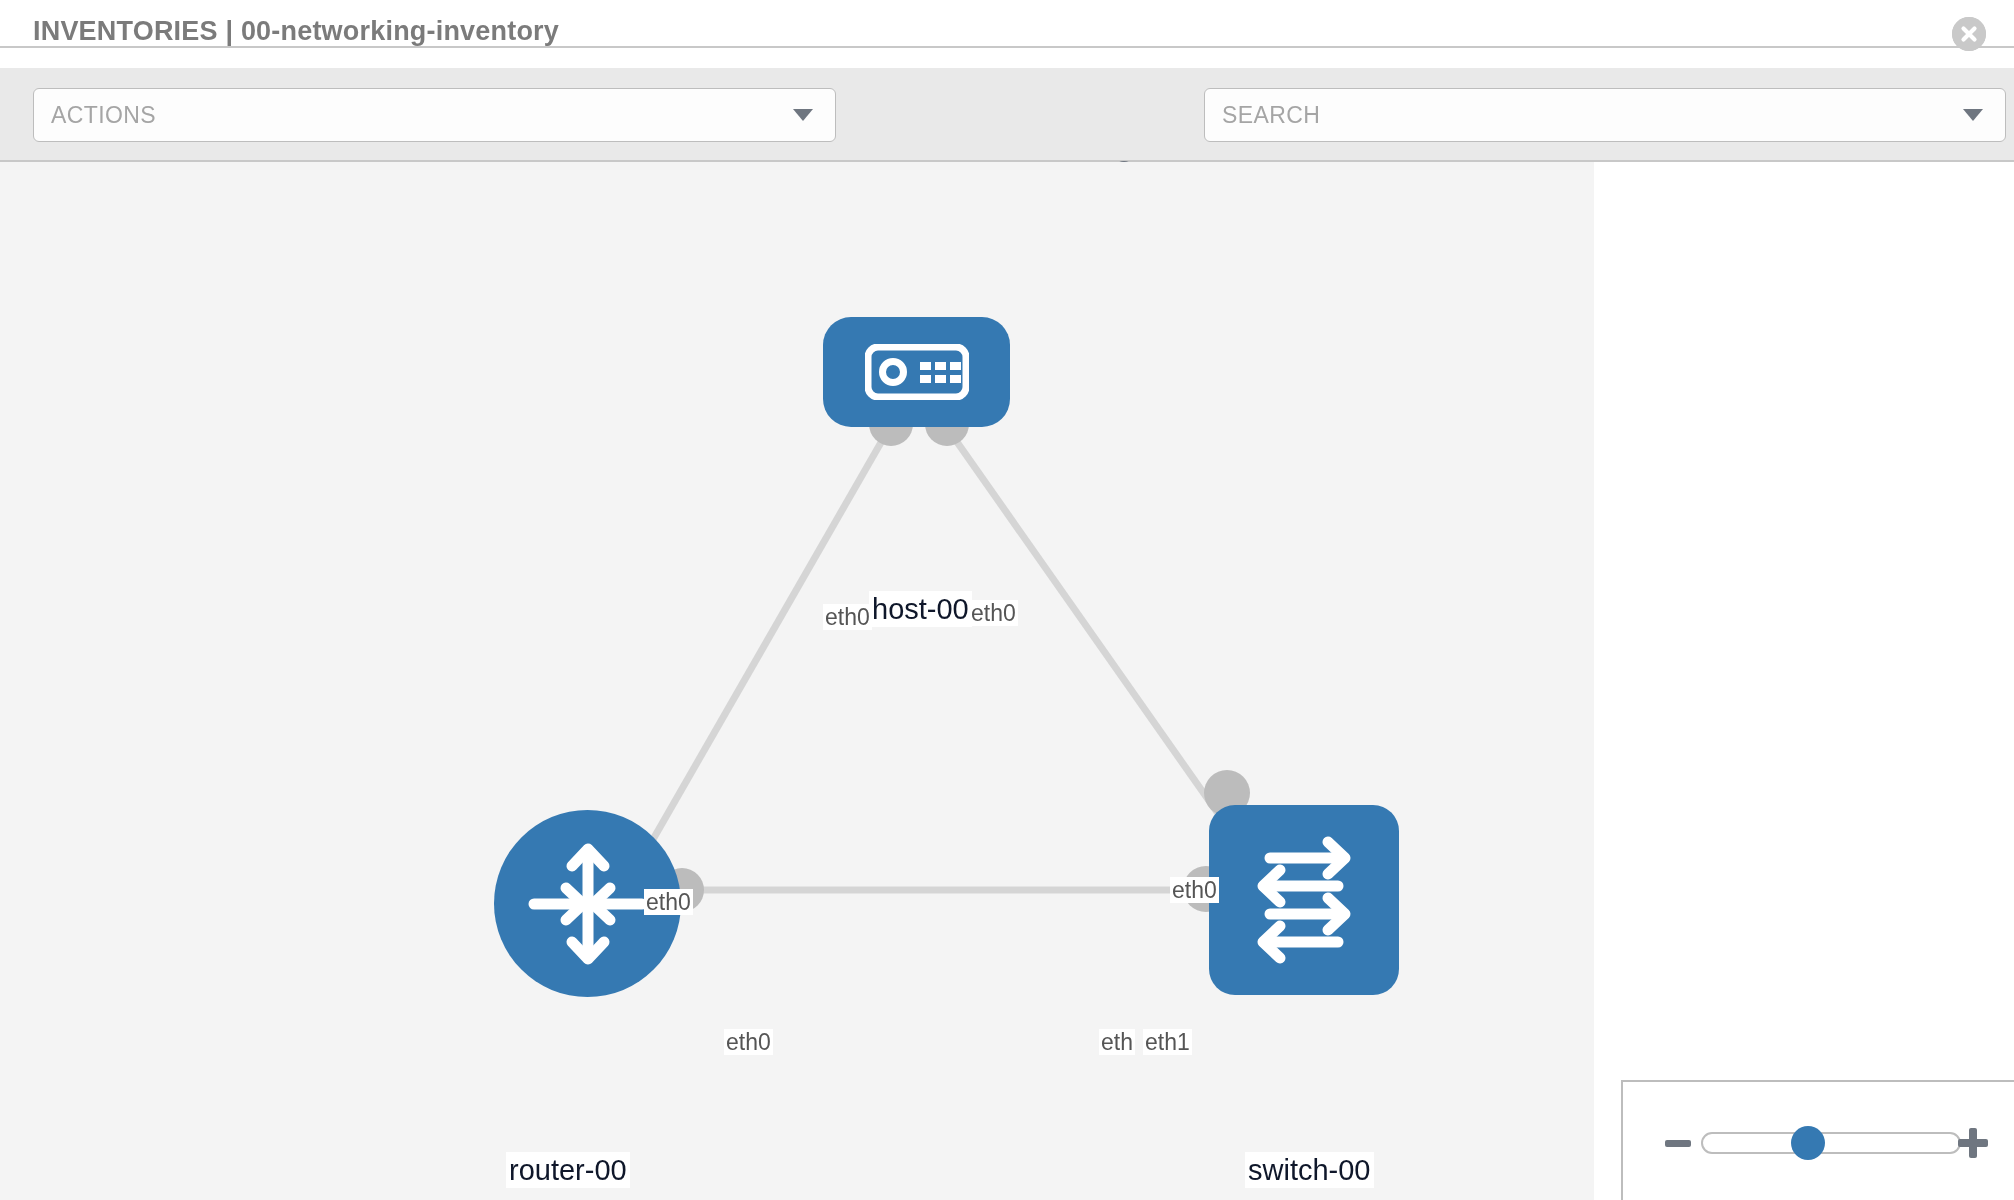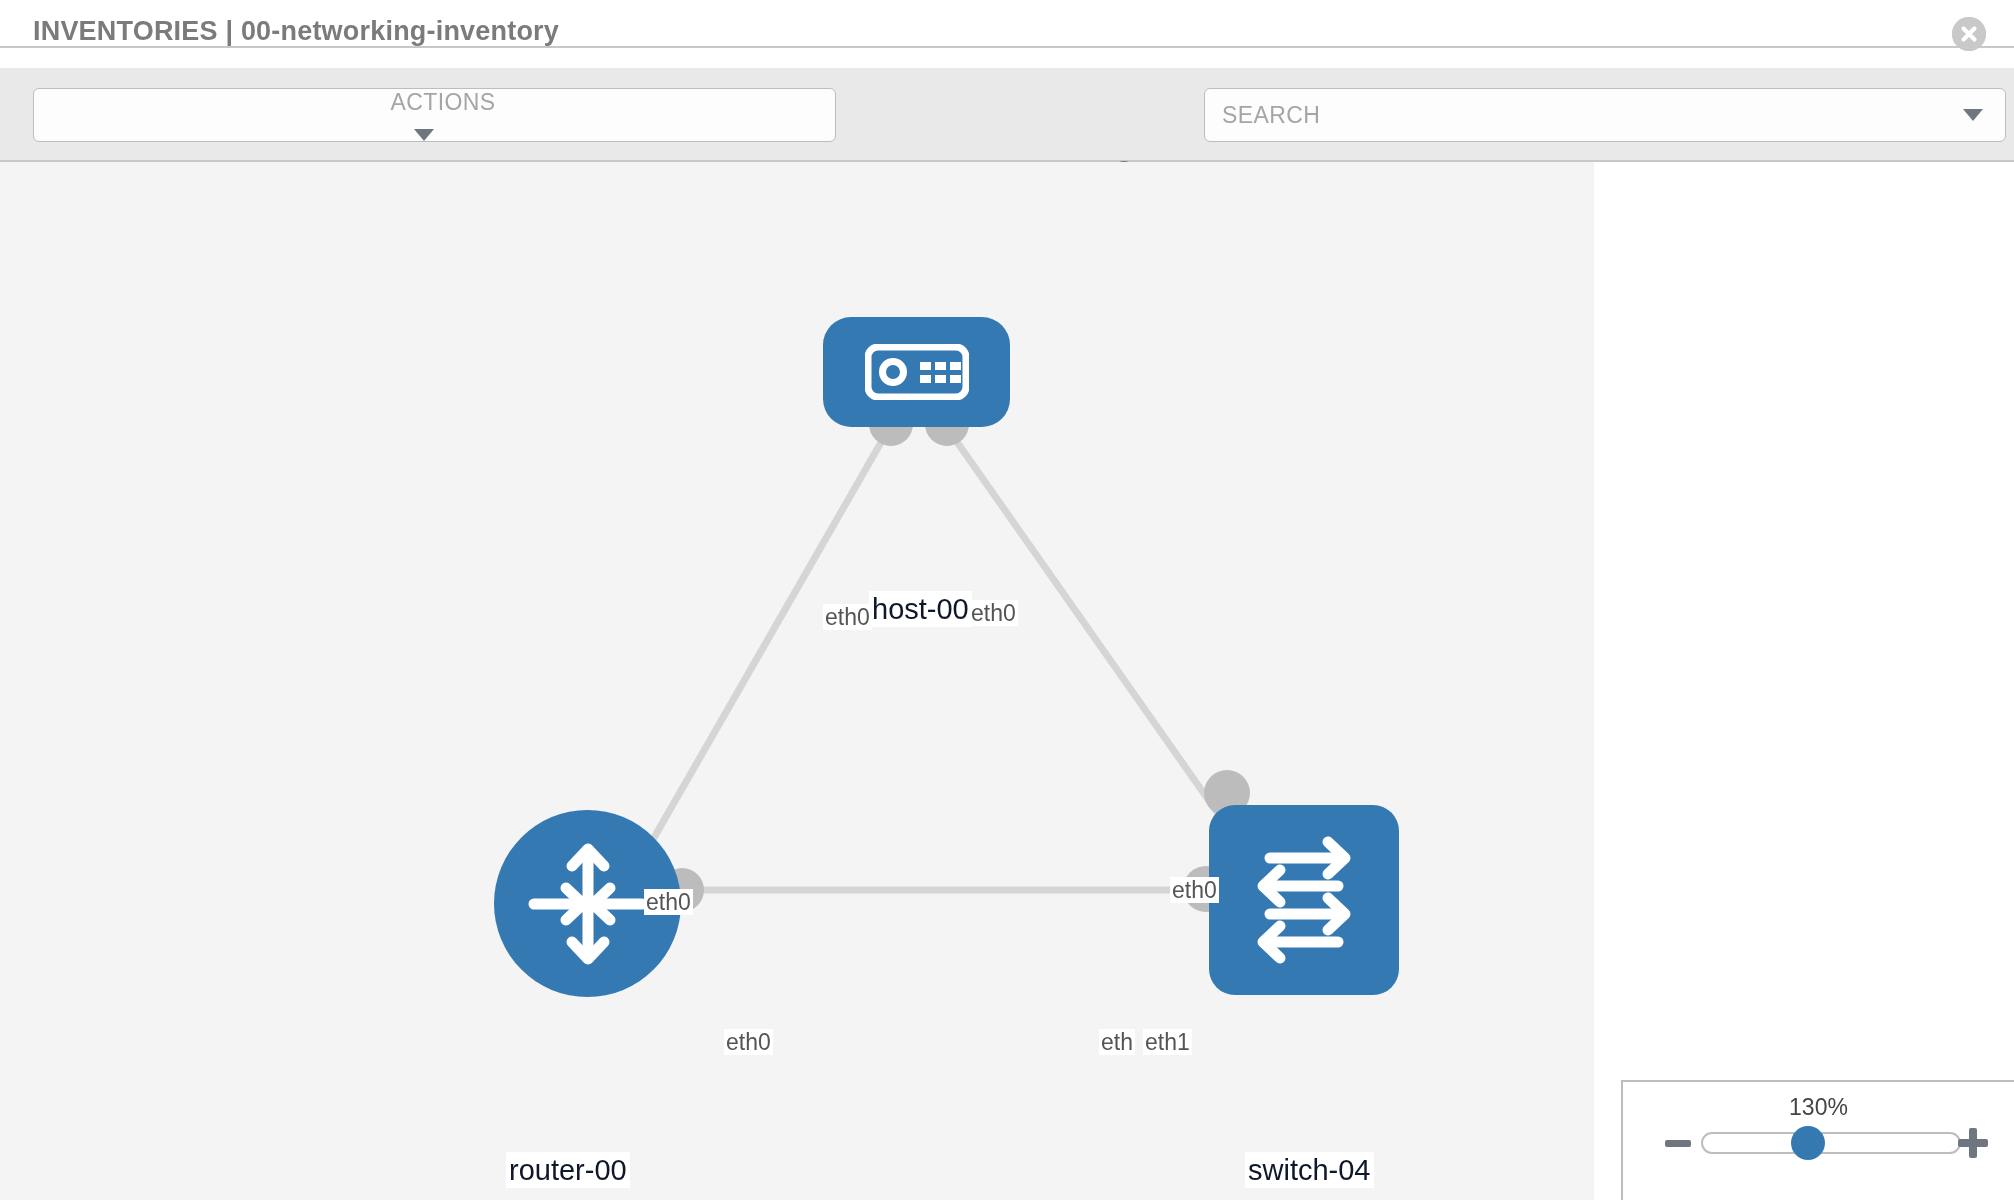--- a/index.html
+++ b/index.html
@@ -53,21 +53,21 @@
     flex: 1;
     white-space: nowrap;
   }
   .caret {
     width: 0; height: 0;
     border-left: 10px solid transparent;
     border-right: 10px solid transparent;
     border-top: 12px solid #6f7680;
     margin-right: 22px;
   }
-  #actions-select { left: 33px; top: 20px; width: 803px; flex-direction: column; }
+  #actions-select { left: 33px; top: 20px; width: 803px; }
   #search-select  { left: 1180px; top: 20px; width: 802px; margin-left: 24px; }
 
   .tool-icon {
     position: absolute; top: 88px;
     width: 46px; height: 46px;
     cursor: pointer;
     color: #6f7680;
   }
   #wrench-btn { left: 1040px; }
   #key-btn    { left: 1108px; }
@@ -266,25 +266,24 @@
     <div class="edge-label" style="left:823px; top:442px;">eth0</div>
     <div class="edge-label" style="left:969px; top:438px;">eth0</div>
     <div class="edge-label" style="left:644px; top:727px;">eth0</div>
     <div class="edge-label" style="left:1170px; top:715px;">eth0</div>
     <div class="edge-label" style="left:724px; top:867px;">eth0</div>
     <div class="edge-label" style="left:1099px; top:867px;">eth</div>
     <div class="edge-label" style="left:1143px; top:867px;">eth1</div>
 
     <div class="node-label" style="left:869px; top:429px;">host-00</div>
     <div class="node-label" style="left:506px; top:990px;text-align:right;">router-00</div>
-    <div class="node-label" style="left:1245px; top:990px;">switch-04</div>
+    <div class="node-label" style="left:1245px; top:990px;">switch-00</div>
 
   </div>
 
   <div class="zoom-panel">
-    <div class="zoom-pct">130%</div>
     <div class="zoom-minus"></div>
     <div class="zoom-track"></div>
     <div class="zoom-thumb"></div>
     <div class="zoom-plus"></div>
   </div>
 
 </div>
 
 </body></html>

